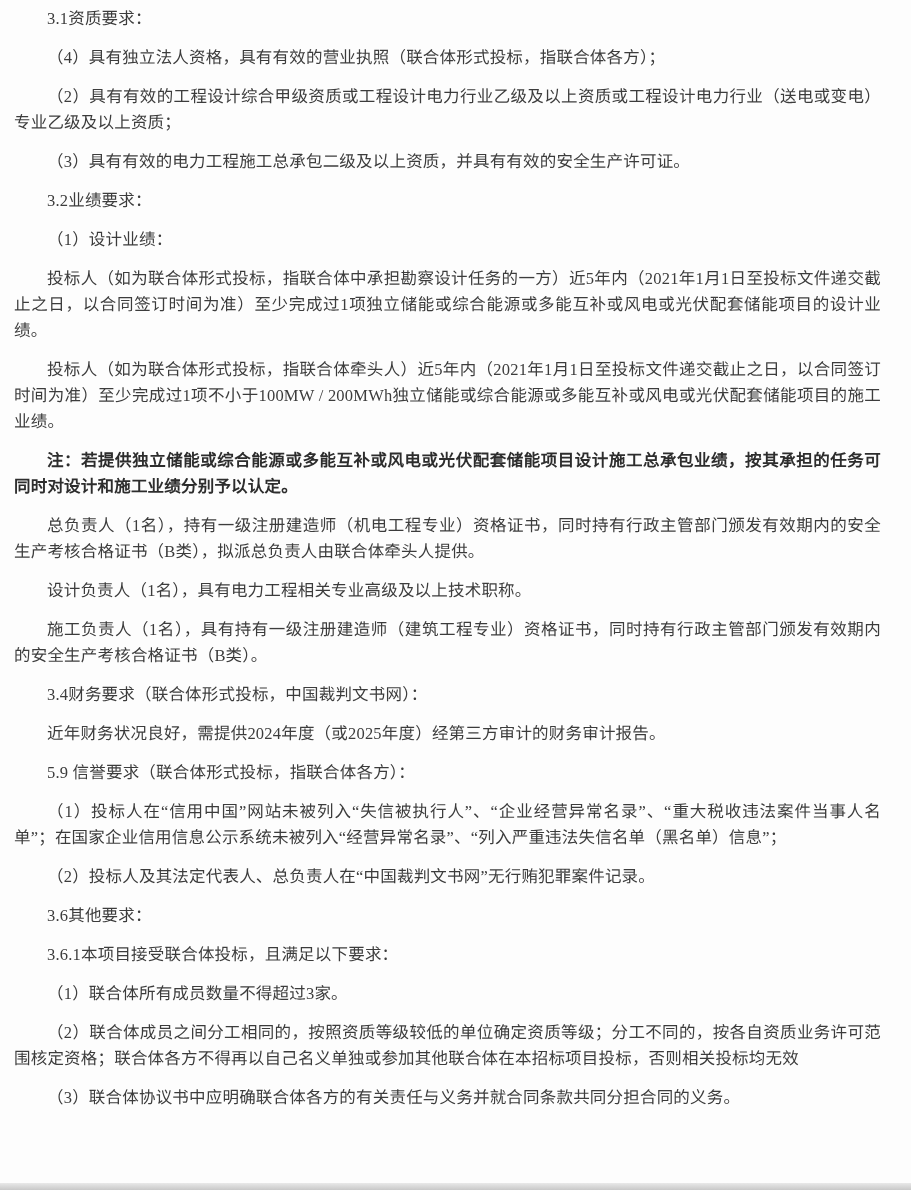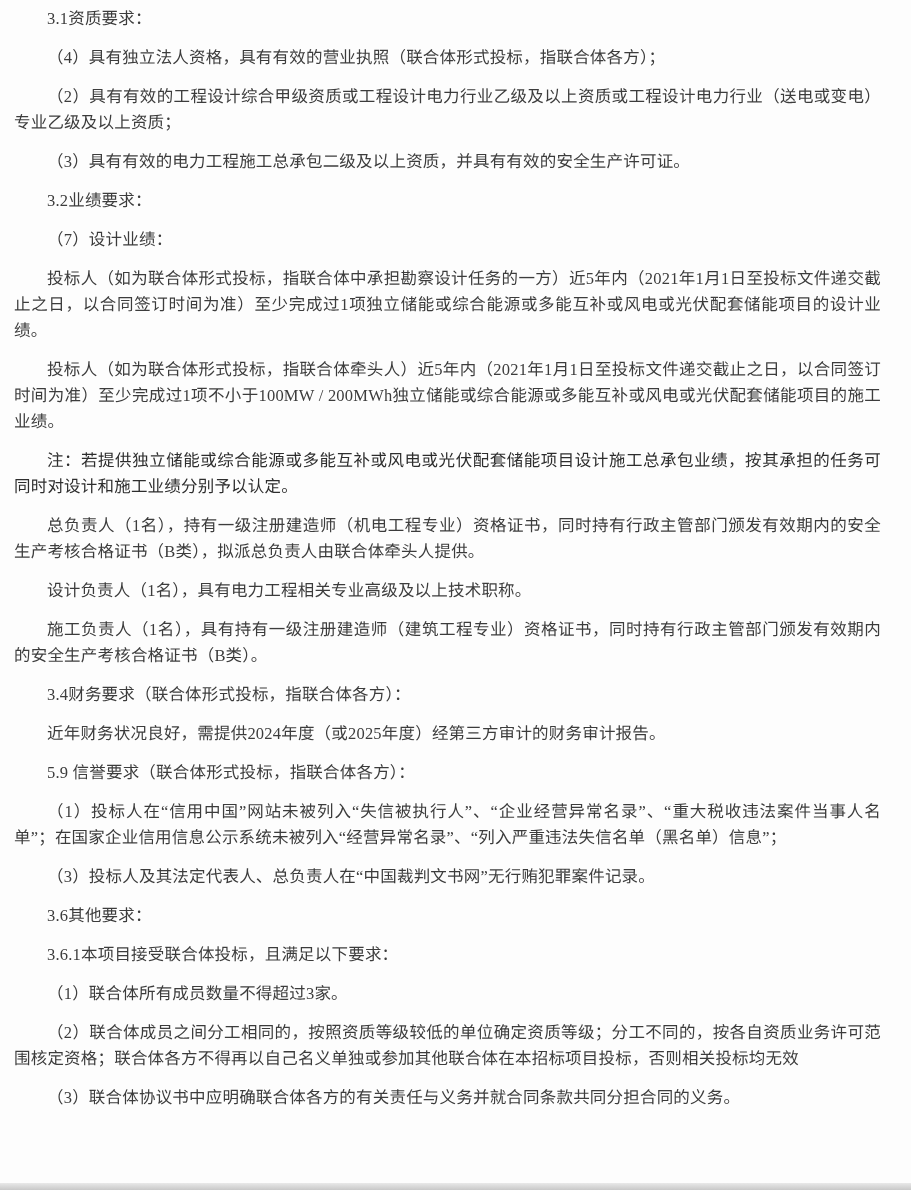--- a/index.html
+++ b/index.html
@@ -22,21 +22,21 @@
   .para {
     margin: 0 0 13px 0;
     font-size: 16.5px;
     line-height: 26px;
     text-align: justify;
     text-indent: 2em;
     letter-spacing: 0.2px;
     word-break: break-all;
   }
   .para.note {
-    font-weight: normal;
+    font-weight: bold;
     color: #2d2d2d;
   }
   .bottom-bar {
     position: absolute;
     left: 0;
     right: 0;
     bottom: 0;
     height: 7px;
     background: linear-gradient(to bottom, #e9e9e9, #c8c8c8);
   }
@@ -48,41 +48,41 @@
 
   <section>
     <p class="para">3.1资质要求：</p>
     <p class="para">（4）具有独立法人资格，具有有效的营业执照（联合体形式投标，指联合体各方）；</p>
     <p class="para">（2）具有有效的工程设计综合甲级资质或工程设计电力行业乙级及以上资质或工程设计电力行业（送电或变电）专业乙级及以上资质；</p>
     <p class="para">（3）具有有效的电力工程施工总承包二级及以上资质，并具有有效的安全生产许可证。</p>
   </section>
 
   <section>
     <p class="para">3.2业绩要求：</p>
-    <p class="para">（7）设计业绩：</p>
+    <p class="para">（1）设计业绩：</p>
     <p class="para">投标人（如为联合体形式投标，指联合体中承担勘察设计任务的一方）近5年内（2021年1月1日至投标文件递交截止之日，以合同签订时间为准）至少完成过1项独立储能或综合能源或多能互补或风电或光伏配套储能项目的设计业绩。</p>
     <p class="para">投标人（如为联合体形式投标，指联合体牵头人）近5年内（2021年1月1日至投标文件递交截止之日，以合同签订时间为准）至少完成过1项不小于100MW / 200MWh独立储能或综合能源或多能互补或风电或光伏配套储能项目的施工业绩。</p>
     <p class="para note">注：若提供独立储能或综合能源或多能互补或风电或光伏配套储能项目设计施工总承包业绩，按其承担的任务可同时对设计和施工业绩分别予以认定。</p>
   </section>
 
   <section>
     <p class="para">总负责人（1名），持有一级注册建造师（机电工程专业）资格证书，同时持有行政主管部门颁发有效期内的安全生产考核合格证书（B类），拟派总负责人由联合体牵头人提供。</p>
     <p class="para">设计负责人（1名），具有电力工程相关专业高级及以上技术职称。</p>
     <p class="para">施工负责人（1名），具有持有一级注册建造师（建筑工程专业）资格证书，同时持有行政主管部门颁发有效期内的安全生产考核合格证书（B类）。</p>
   </section>
 
   <section>
-    <p class="para">3.4财务要求（联合体形式投标，指联合体各方）：</p>
+    <p class="para">3.4财务要求（联合体形式投标，中国裁判文书网）：</p>
     <p class="para">近年财务状况良好，需提供2024年度（或2025年度）经第三方审计的财务审计报告。</p>
   </section>
 
   <section>
     <p class="para">5.9 信誉要求（联合体形式投标，指联合体各方）：</p>
     <p class="para">（1）投标人在“信用中国”网站未被列入“失信被执行人”、“企业经营异常名录”、“重大税收违法案件当事人名单”；在国家企业信用信息公示系统未被列入“经营异常名录”、“列入严重违法失信名单（黑名单）信息”；</p>
-    <p class="para">（3）投标人及其法定代表人、总负责人在“中国裁判文书网”无行贿犯罪案件记录。</p>
+    <p class="para">（2）投标人及其法定代表人、总负责人在“中国裁判文书网”无行贿犯罪案件记录。</p>
   </section>
 
   <section>
     <p class="para">3.6其他要求：</p>
     <p class="para">3.6.1本项目接受联合体投标，且满足以下要求：</p>
     <p class="para">（1）联合体所有成员数量不得超过3家。</p>
     <p class="para">（2）联合体成员之间分工相同的，按照资质等级较低的单位确定资质等级；分工不同的，按各自资质业务许可范围核定资格；联合体各方不得再以自己名义单独或参加其他联合体在本招标项目投标，否则相关投标均无效</p>
     <p class="para">（3）联合体协议书中应明确联合体各方的有关责任与义务并就合同条款共同分担合同的义务。</p>
 
   </section>

